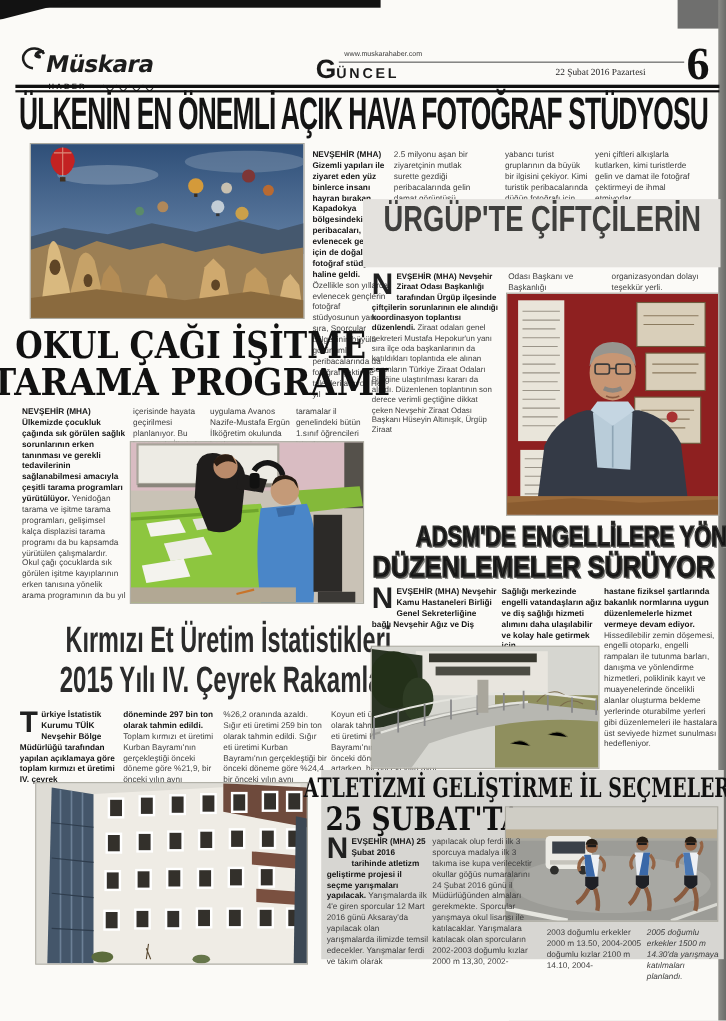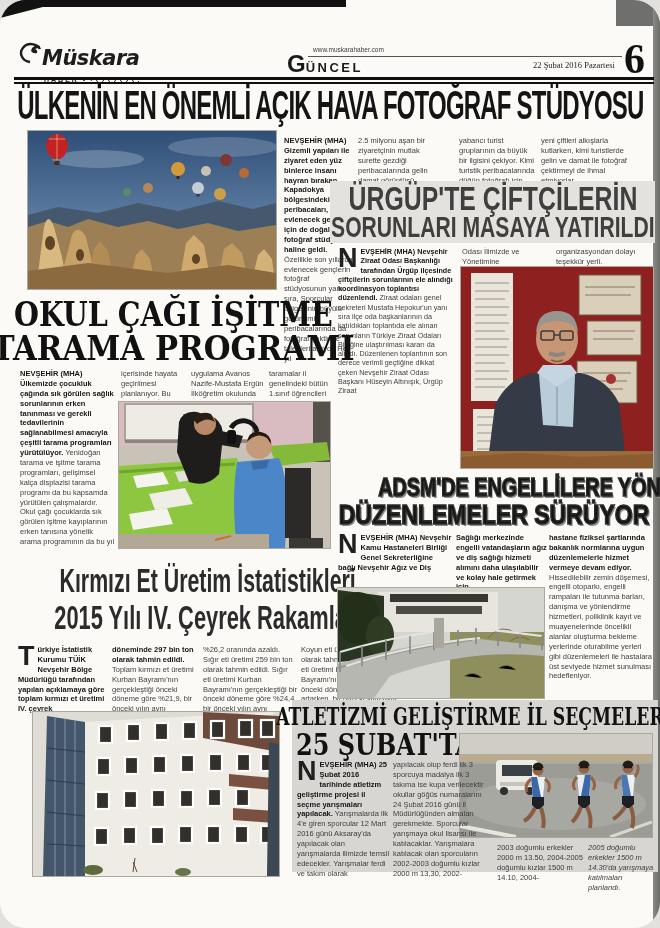--- a/index.html
+++ b/index.html
@@ -1,17 +1,17 @@
 <!DOCTYPE html>
 <html style="--band-gray: #e4e2de; --panel-gray: #d7d6d2; --red-wall: #8e2020; --ink: #141414;"><head>
 <meta charset="utf-8">
 <style>
   html,body{margin:0;padding:0;background:#e2e1de;}
   .page{position:relative;width:660px;height:928px;background:#fbfaf7;overflow:hidden;
-        font-family:"Liberation Sans",sans-serif;border-radius:26px;}
+        font-family:"Liberation Sans",sans-serif;}
   
   .scan{position:absolute;}
   
   .logo-title{font:italic bold 21px/1 "DejaVu Sans",sans-serif;color:#1d1d1d;letter-spacing:-.5px;}
   .logo-sub{font:bold 7px/1 "Liberation Sans",sans-serif;color:#1d1d1d;letter-spacing:2px;}
   .section-label{display:flex;align-items:baseline;color:#1a1a1a;}
   .section-label .big{font:bold 24px/1 "Liberation Sans",sans-serif;}
   .section-label .rest{font:bold 13px/1 "Liberation Sans",sans-serif;letter-spacing:2.5px;}
   .website{position:absolute;font:6.5px/1 "Liberation Sans",sans-serif;color:#3a3a3a;}
   .dateline{position:absolute;font:8.5px/1 "Liberation Serif",serif;color:#222;}
@@ -60,21 +60,21 @@
       </span>
     </div>
   </div>
 
   <div class="section-label" style="position:absolute;left:287px;top:52px;">
     <span class="big">G</span>
       <span class="rest">ÜNCEL</span>
   </div>
   <div class="website" style="left:313px;top:47px;">www.muskarahaber.com</div>
   <div class="rule" style="left:308px;top:56px;width:314px;height:1px;background:#555;"></div>
-  <div class="dateline" style="left:533px;top:61px;">22 Şubat 2016 Pazartesi</div>
+  <div class="dateline" style="left:505px;top:61px;">22 Şubat 2016 Pazartesi</div>
   <div class="pagenum" style="left:624px;top:38px;">6</div>
   <div class="rule" style="left:14px;top:77px;width:640px;height:3px;"></div>
   <div class="rule" style="left:14px;top:82px;width:640px;height:2px;"></div>
 
   <div class="hl" style="left:10px;top:85px;width:640px;height:40px;">
     <span class="t-cond" style="font-size:30px;letter-spacing:-1px;transform:scale(.8,1.38);">ÜLKENİN EN ÖNEMLİ AÇIK HAVA FOTOĞRAF STÜDYOSU</span>
   </div>
 
   <div class="photo" style="left:28px;top:131px;width:248px;height:158px;">
     <svg width="248" height="158" viewBox="0 0 248 158">
@@ -129,30 +129,27 @@
     <span>yabancı turist gruplarının da büyük bir ilgisini çekiyor. Kimi turistik peribacalarında düğün fotoğrafı için poz veren</span>
   </div>
   <div class="col" style="left:541px;top:136px;width:86px;">
     <span>yeni çiftleri alkışlarla kutlarken, kimi turistlerde gelin ve damat ile fotoğraf çektirmeyi de ihmal etmiyorlar</span>
   </div>
 
   <div class="band" style="left:330px;top:181px;width:325px;height:62px;"></div>
   <div class="hl" style="left:332px;top:184px;width:321px;height:30px;">
     <span class="t-cond" style="font-size:27px;color:#3f3f3d;transform:scale(.92,1.22);">ÜRGÜP'TE ÇİFTÇİLERİN</span>
   </div>
-  <div class="hl" style="left:332px;top:213px;width:321px;height:28px;">
-    <span class="t-cond" style="font-size:24px;color:#3f3f3d;transform:scale(.88,1.22);">SORUNLARI MASAYA YATIRILDI</span>
-  </div>
   <div class="col" style="left:338px;top:247px;width:116px;font-size:7.2px;line-height:1.29;">
     <span class="dropcap">N</span>
     <span class="lead">EVŞEHİR (MHA) Nevşehir Ziraat Odası Başkanlığı tarafından Ürgüp ilçesinde çiftçilerin sorunlarının ele alındığı koordinasyon toplantısı düzenlendi.</span>
     <span>Ziraat odaları genel sekreteri Mustafa Hepokur'un yanı sıra ilçe oda başkanlarının da katıldıkları toplantıda ele alınan sorunların Türkiye Ziraat Odaları Birliğine ulaştırılması kararı da alındı. Düzenlenen toplantının son derece verimli geçtiğine dikkat çeken Nevşehir Ziraat Odası Başkanı Hüseyin Altınışık, Ürgüp Ziraat</span>
   </div>
   <div class="col" style="left:462px;top:247px;width:88px;">
-    <span>Odası İlimizde ve Yönetimine</span>
+    <span>Odası Başkanı ve Başkanlığı</span>
   </div>
   <div class="col" style="left:556px;top:247px;width:96px;">
     <span>organizasyondan dolayı teşekkür yerli.</span>
   </div>
   <div class="photo" style="left:461px;top:267px;width:192px;height:201px;">
     <svg width="192" height="201" viewBox="0 0 192 201">
       <rect width="192" height="201" fill="#8e2020"></rect>
       <rect x="10" y="6" width="42" height="128" fill="#e9e5da"></rect>
       <g stroke="#9a9488" stroke-width="1">
           <path d="M14,16 h34 M14,24 h34 M14,32 h30 M14,40 h34 M14,48 h32 M14,56 h34 M14,64 h30 M14,72 h34 M14,80 h32 M14,88 h34 M14,96 h30 M14,104 h34 M14,112 h32 M14,120 h30"></path>
@@ -415,19 +412,19 @@
   </div>
   <div class="col" style="left:297px;top:760px;width:93px;">
     <span class="dropcap">N</span>
     <span class="lead">EVŞEHİR (MHA) 25 Şubat 2016 tarihinde atletizm geliştirme projesi il seçme yarışmaları yapılacak.</span>
     <span>Yarışmalarda ilk 4'e giren sporcular 12 Mart 2016 günü Aksaray'da yapılacak olan yarışmalarda ilimizde temsil edecekler. Yarışmalar ferdi ve takım olarak</span>
   </div>
   <div class="col" style="left:393px;top:760px;width:95px;">
     <span>yapılacak olup ferdi ilk 3 sporcuya madalya ilk 3 takıma ise kupa verilecektir okullar göğüs numaralarını 24 Şubat 2016 günü il Müdürlüğünden almaları gerekmekte. Sporcular yarışmaya okul lisansı ile katılacaklar. Yarışmalara katılacak olan sporcuların 2002-2003 doğumlu kızlar 2000 m 13,30, 2002-</span>
   </div>
   <div class="col" style="left:497px;top:843px;width:88px;">
-    <span>2003 doğumlu erkekler 2000 m 13.50, 2004-2005 doğumlu kızlar 1500 m 14.10, 2004-</span>
+    <span>2003 doğumlu erkekler 2000 m 13.50, 2004-2005 doğumlu kızlar 2100 m 14.10, 2004-</span>
   </div>
   <div class="col" style="left:588px;top:843px;width:68px;font-style:italic;">
     <span>2005 doğumlu erkekler 1500 m 14.30'da yarışmaya katılmaları planlandı.</span>
   </div>
 
 </div>
 
 </body></html>

